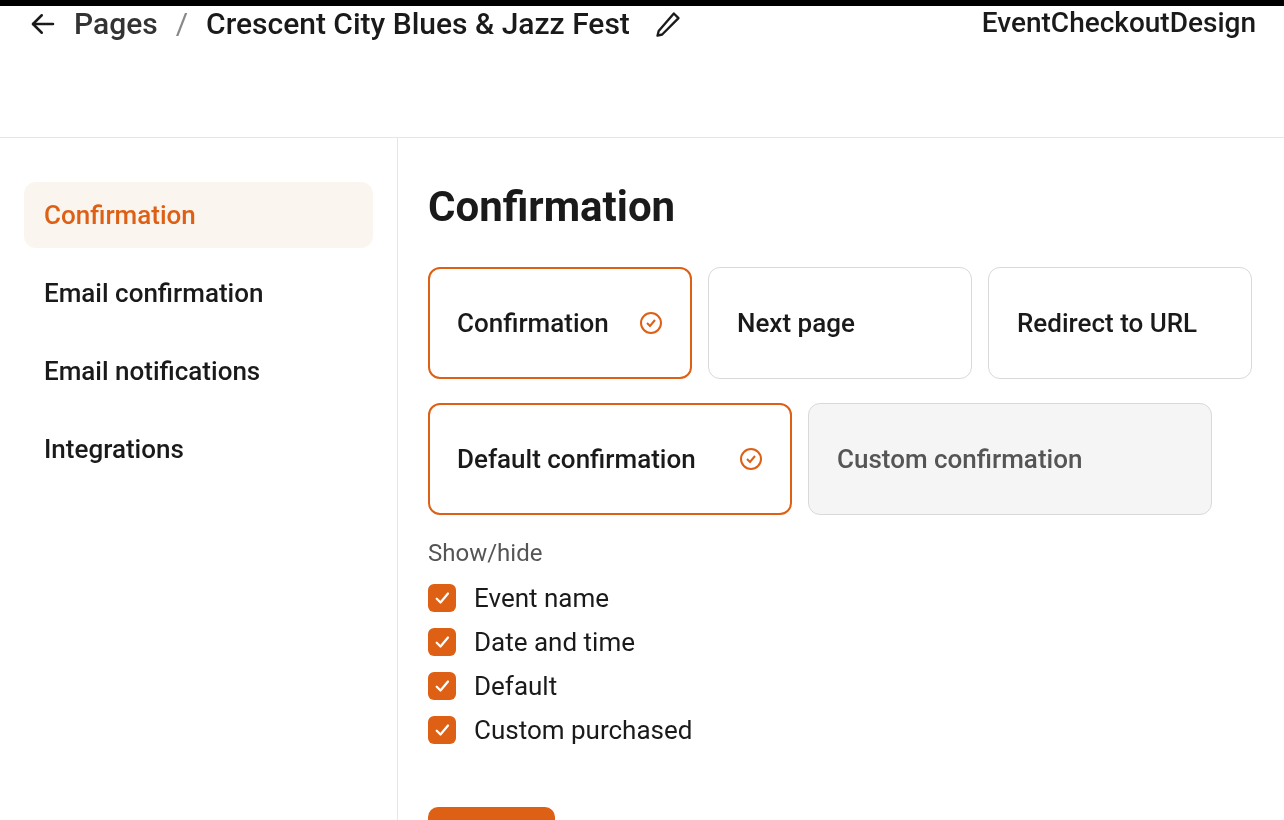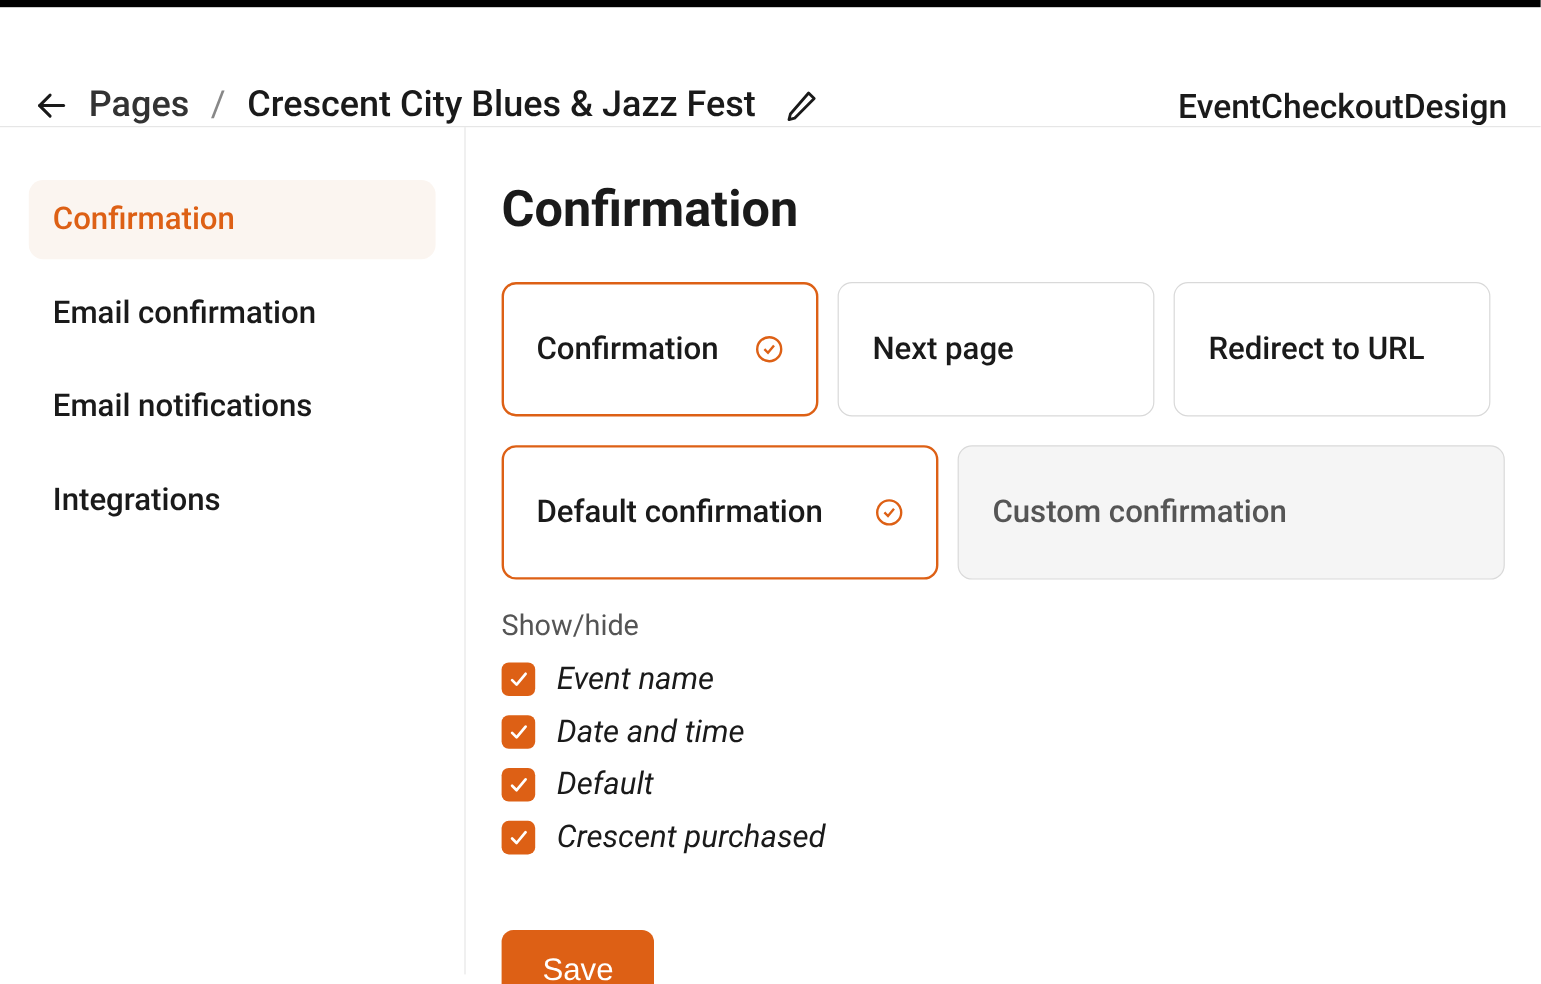--- a/index.html
+++ b/index.html
@@ -15,24 +15,24 @@
       height: 820px;
       overflow: hidden;
     }
     .topbar-black {
       height: 6px;
       background: #000;
       width: 100%;
     }
     .header {
       display: flex;
-      align-items: flex-end;
+      align-items: flex-start;
       justify-content: space-between;
       padding: 0 28px;
-      height: 100px;
+      height: 132px;
       border-bottom: 1px solid #e6e6e6;
     }
     .header-left {
       display: flex;
       align-items: center;
       gap: 16px;
     }
     .back-arrow {
       width: 30px;
       height: 30px;
@@ -151,21 +151,21 @@
       padding: 23px 27px;
     }
     .option-card.muted {
       background: #f5f5f5;
       color: #555;
     }
     .option-card.row1-a { width: 264px; }
     .option-card.row1-b { width: 264px; }
     .option-card.row1-c { width: 264px; }
     .option-card.row2-a { width: 364px; }
-    .option-card.row2-b { width: 456px; align-items: center; }
+    .option-card.row2-b { width: 404px; align-items: center; }
     .check-icon {
       width: 24px;
       height: 24px;
       flex-shrink: 0;
     }
     .check-icon svg {
       width: 24px;
       height: 24px;
       stroke: #dd6015;
       stroke-width: 2;
@@ -174,21 +174,20 @@
     .section-label {
       font-size: 24px;
       color: #555;
       margin-bottom: 16px;
     }
     .checkbox-row {
       display: flex;
       align-items: center;
       gap: 18px;
       margin-bottom: 14px;
-      font-style: italic;
     }
     .checkbox-box {
       width: 28px;
       height: 28px;
       border-radius: 6px;
       background: #dd6015;
       display: flex;
       align-items: center;
       justify-content: center;
       cursor: pointer;
@@ -319,18 +318,18 @@
           </svg>
       </div>
       <span class="checkbox-label">Default</span>
     </div>
     <div class="checkbox-row">
       <div class="checkbox-box">
         <svg viewBox="0 0 24 24">
             <polyline points="5 13 10 18 20 6"></polyline>
           </svg>
       </div>
-      <span class="checkbox-label">Crescent purchased</span>
+      <span class="checkbox-label">Custom purchased</span>
     </div>
 
     <button class="save-button">Save</button>
   </div>
 </div>
 
 </body></html>

